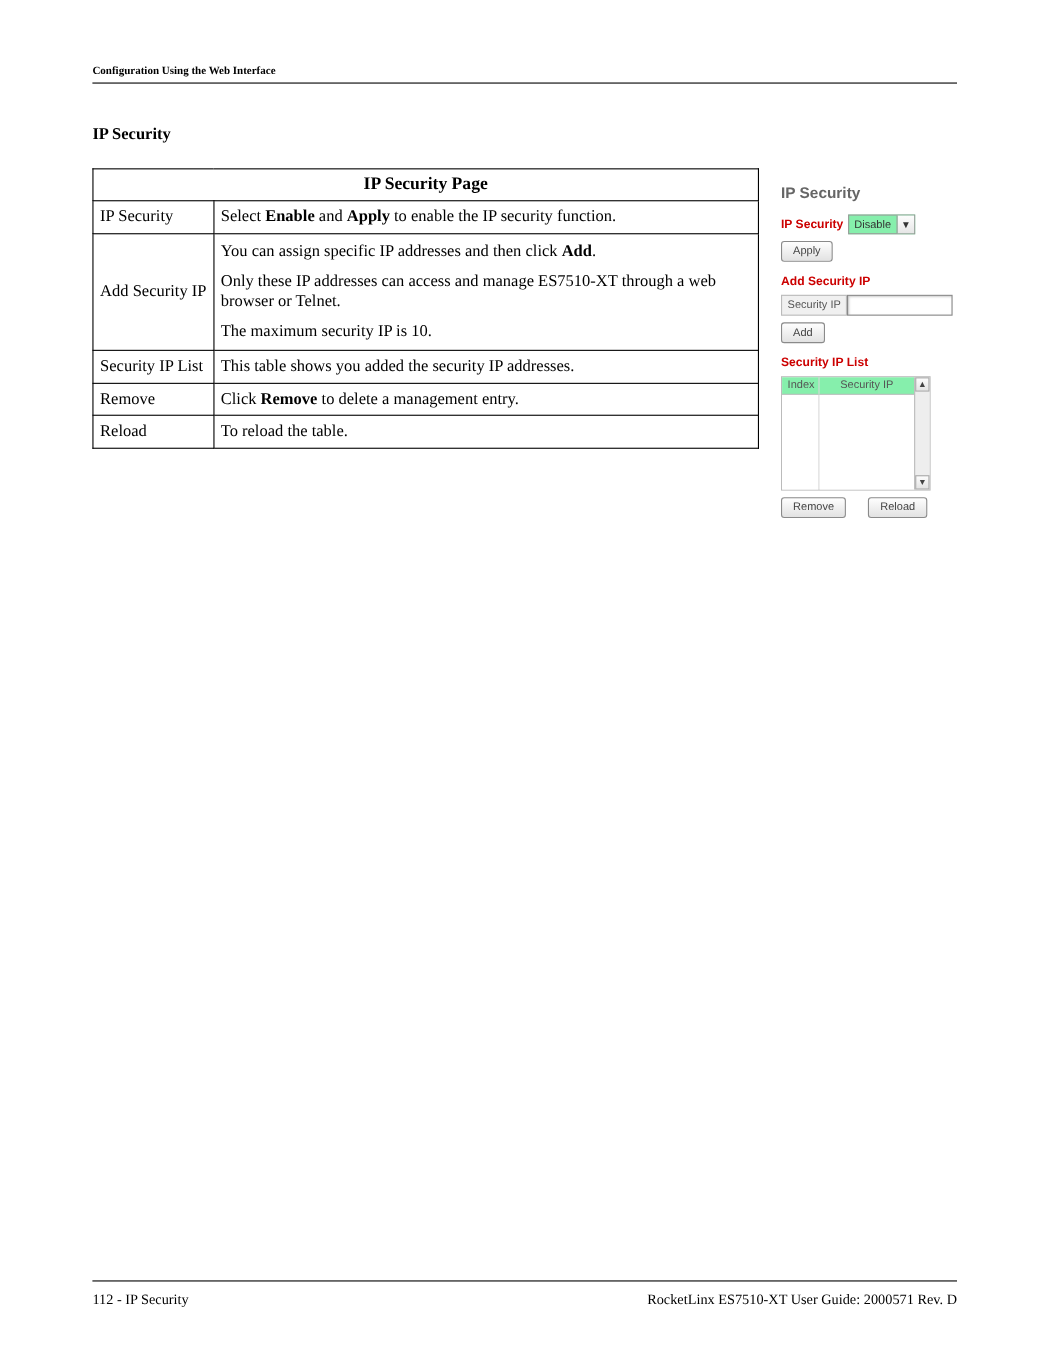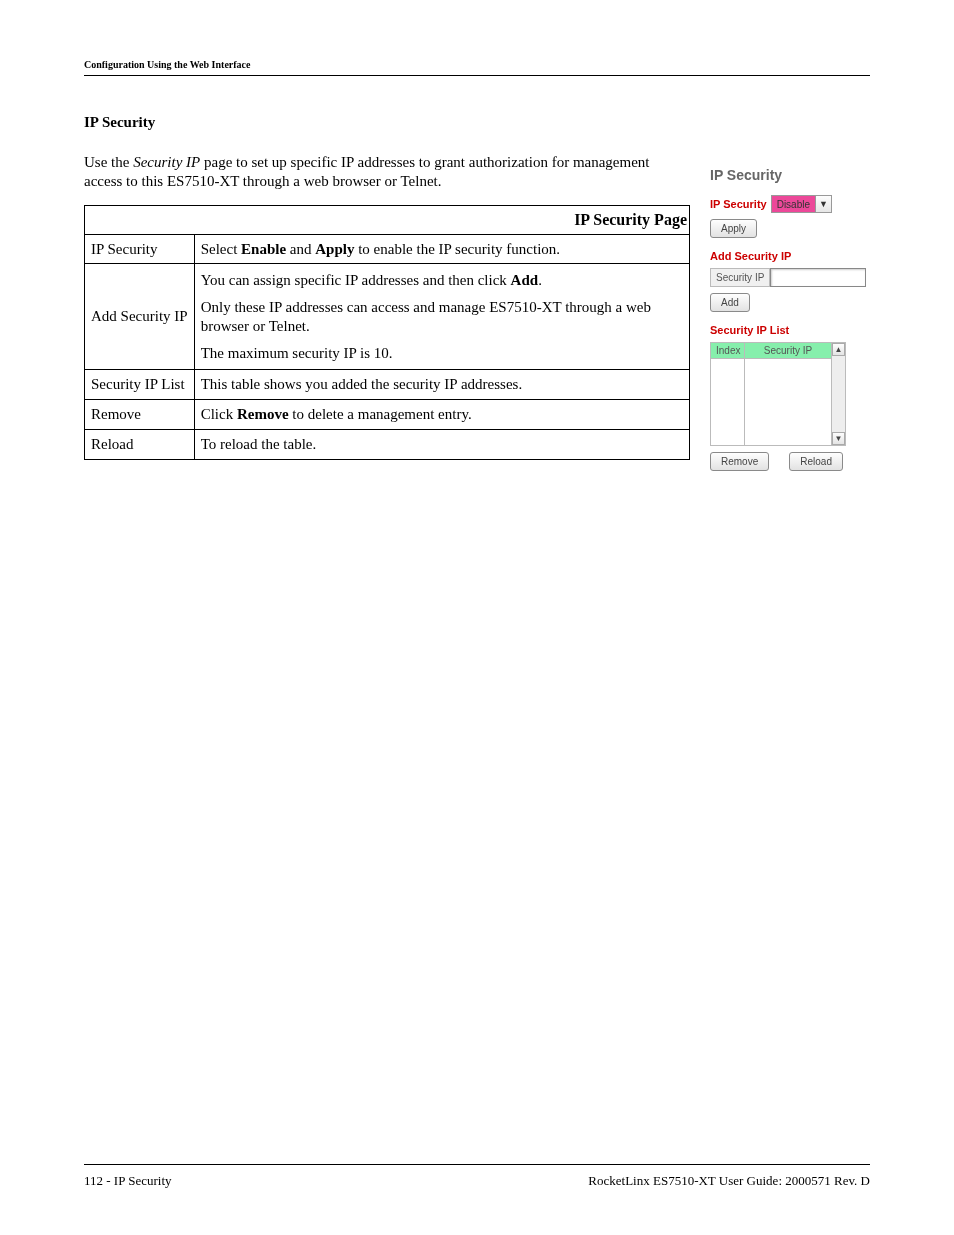--- a/index.html
+++ b/index.html
@@ -38,23 +38,23 @@
       margin-bottom: 14px;
     }
     .intro-text .italic { font-style: italic; }
     table.def-table {
       border-collapse: collapse;
       width: 100%;
       font-size: 15px;
     }
     table.def-table th {
       border: 1px solid #000;
-      text-align: right;
-      font-weight: bold;
-      padding: 5px 2px;
+      text-align: center;
+      font-weight: bold;
+      padding: 5px 23px;
       font-size: 16px;
     }
     table.def-table td {
       border: 1px solid #000;
       padding: 5px 6px;
       vertical-align: middle;
       line-height: 1.25;
     }
     table.def-table td.label-cell {
       white-space: nowrap;
@@ -85,21 +85,21 @@
     }
     .panel-row {
       display: flex;
       align-items: center;
       gap: 4px;
       margin-bottom: 6px;
     }
     .select-box {
       display: flex;
       border: 1px solid #999;
-      background: #ec4899;
+      background: #86efac;
       height: 18px;
       font-size: 10px;
       align-items: stretch;
       cursor: pointer;
     }
     .select-box .sel-text {
       padding: 1px 5px;
       min-width: 42px;
       display: flex;
       align-items: center;
@@ -216,23 +216,20 @@
 
 <div class="header-line">
   <span class="header-text">Configuration Using the Web Interface</span>
 </div>
 
 <div class="section-heading">IP Security</div>
 
 <div class="content-row">
   <div class="left-col">
 
-    <div class="intro-text">
-      <span>Use the </span><span class="italic">Security IP</span><span> page to set up specific IP addresses to grant authorization for management access to this ES7510-XT through a web browser or Telnet.</span>
-    </div>
 
     <table class="def-table">
       <tbody>
           <tr>
             <th colspan="2">IP Security Page</th>
           </tr>
       <tr>
         <td class="label-cell">IP Security</td>
         <td>
           <span>Select </span><b>Enable</b><span> and </span><b>Apply</b><span> to enable the IP security function.</span>

